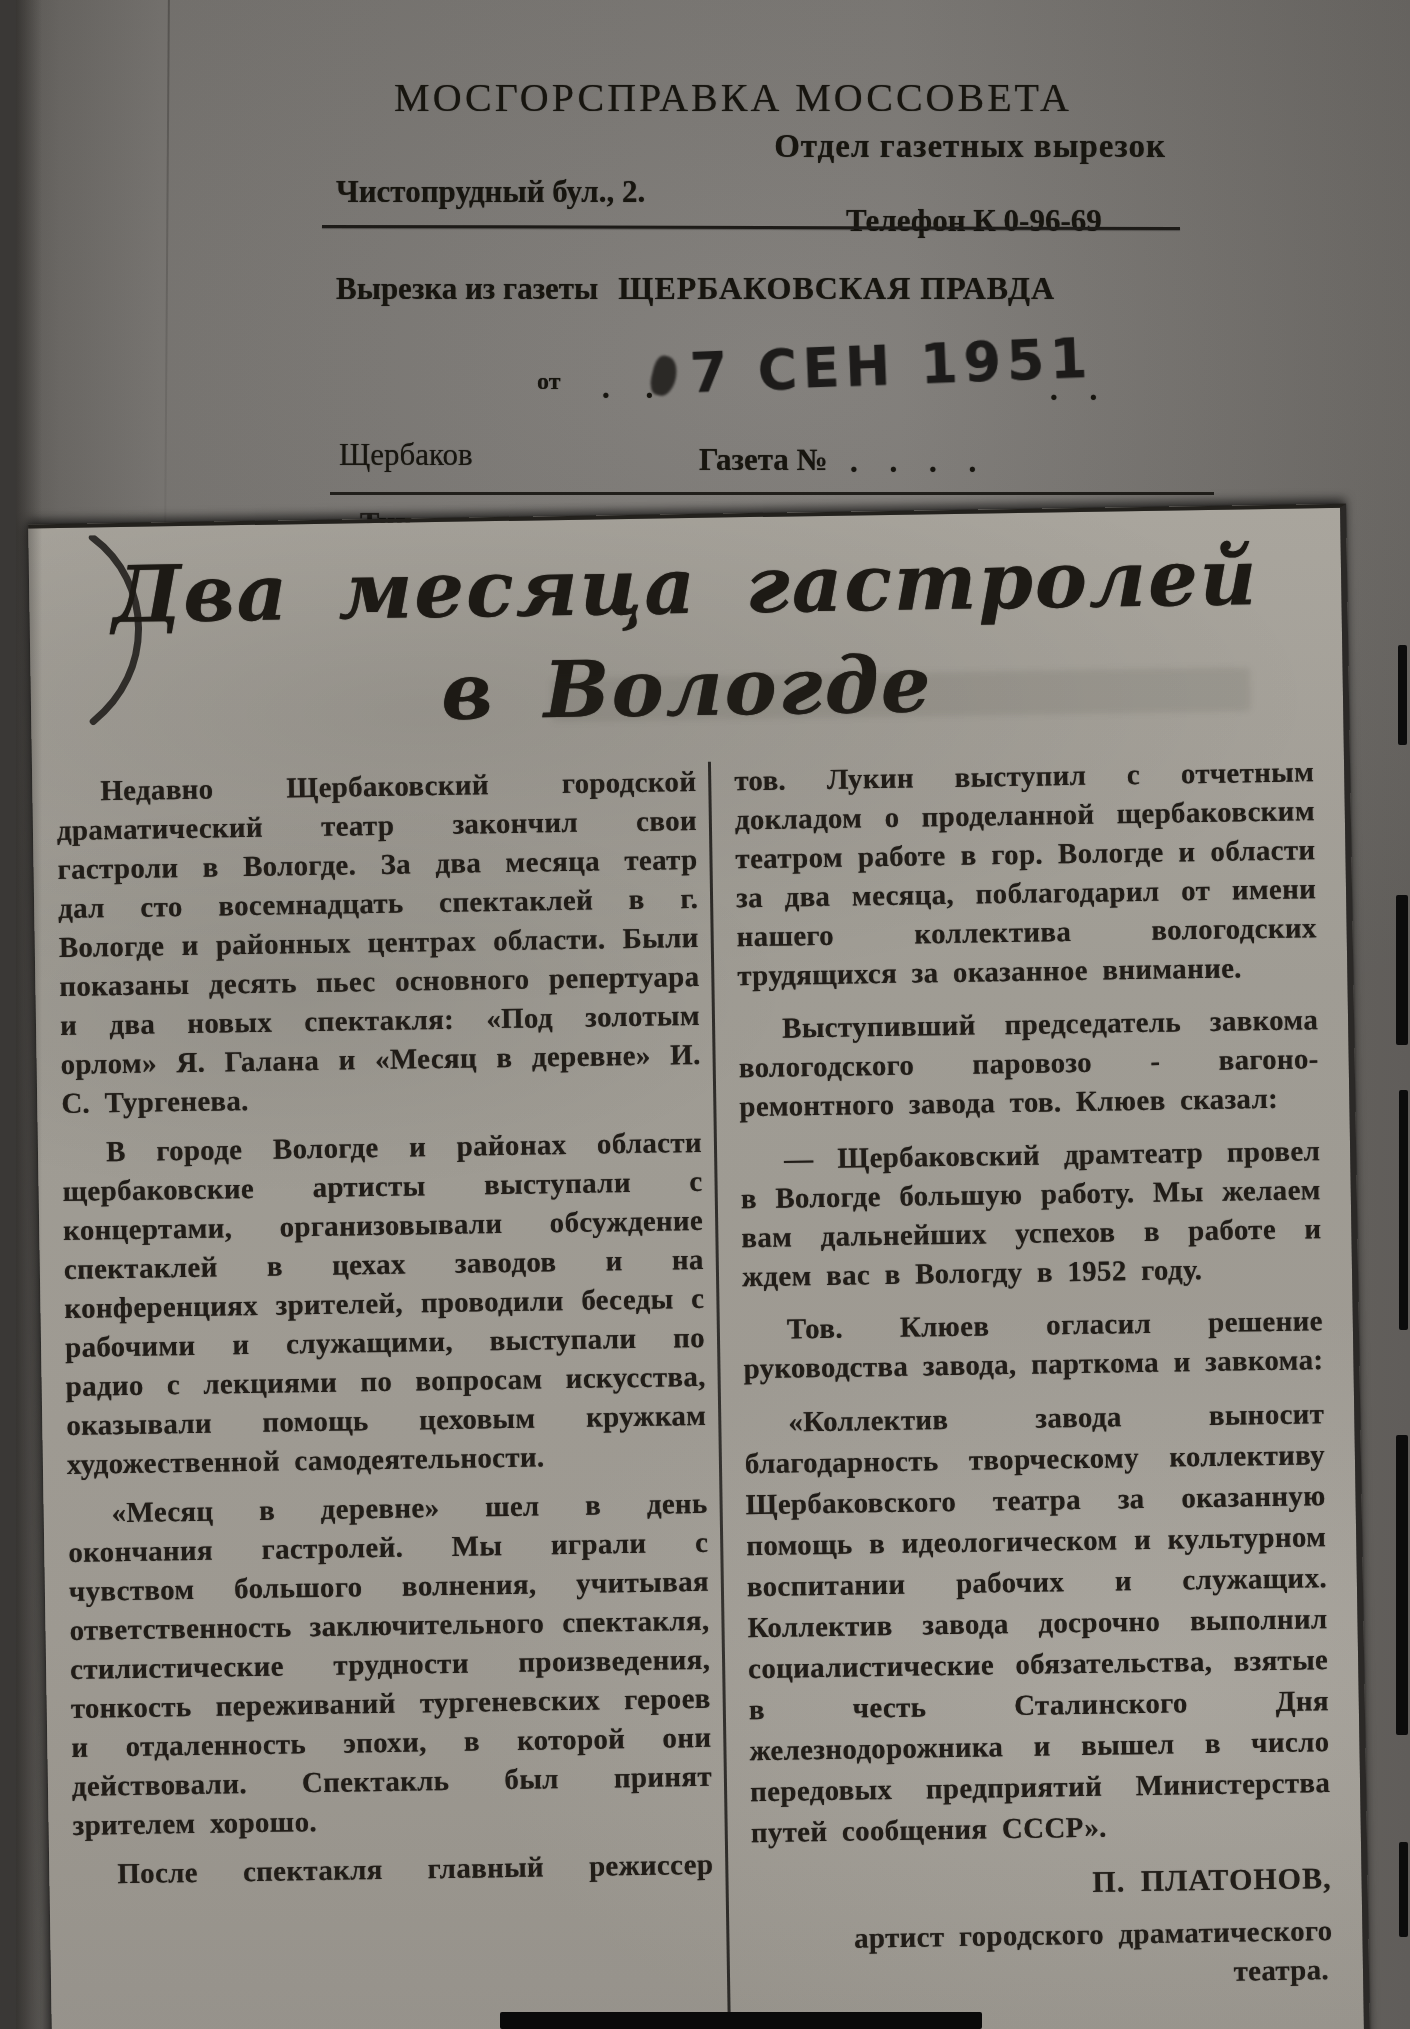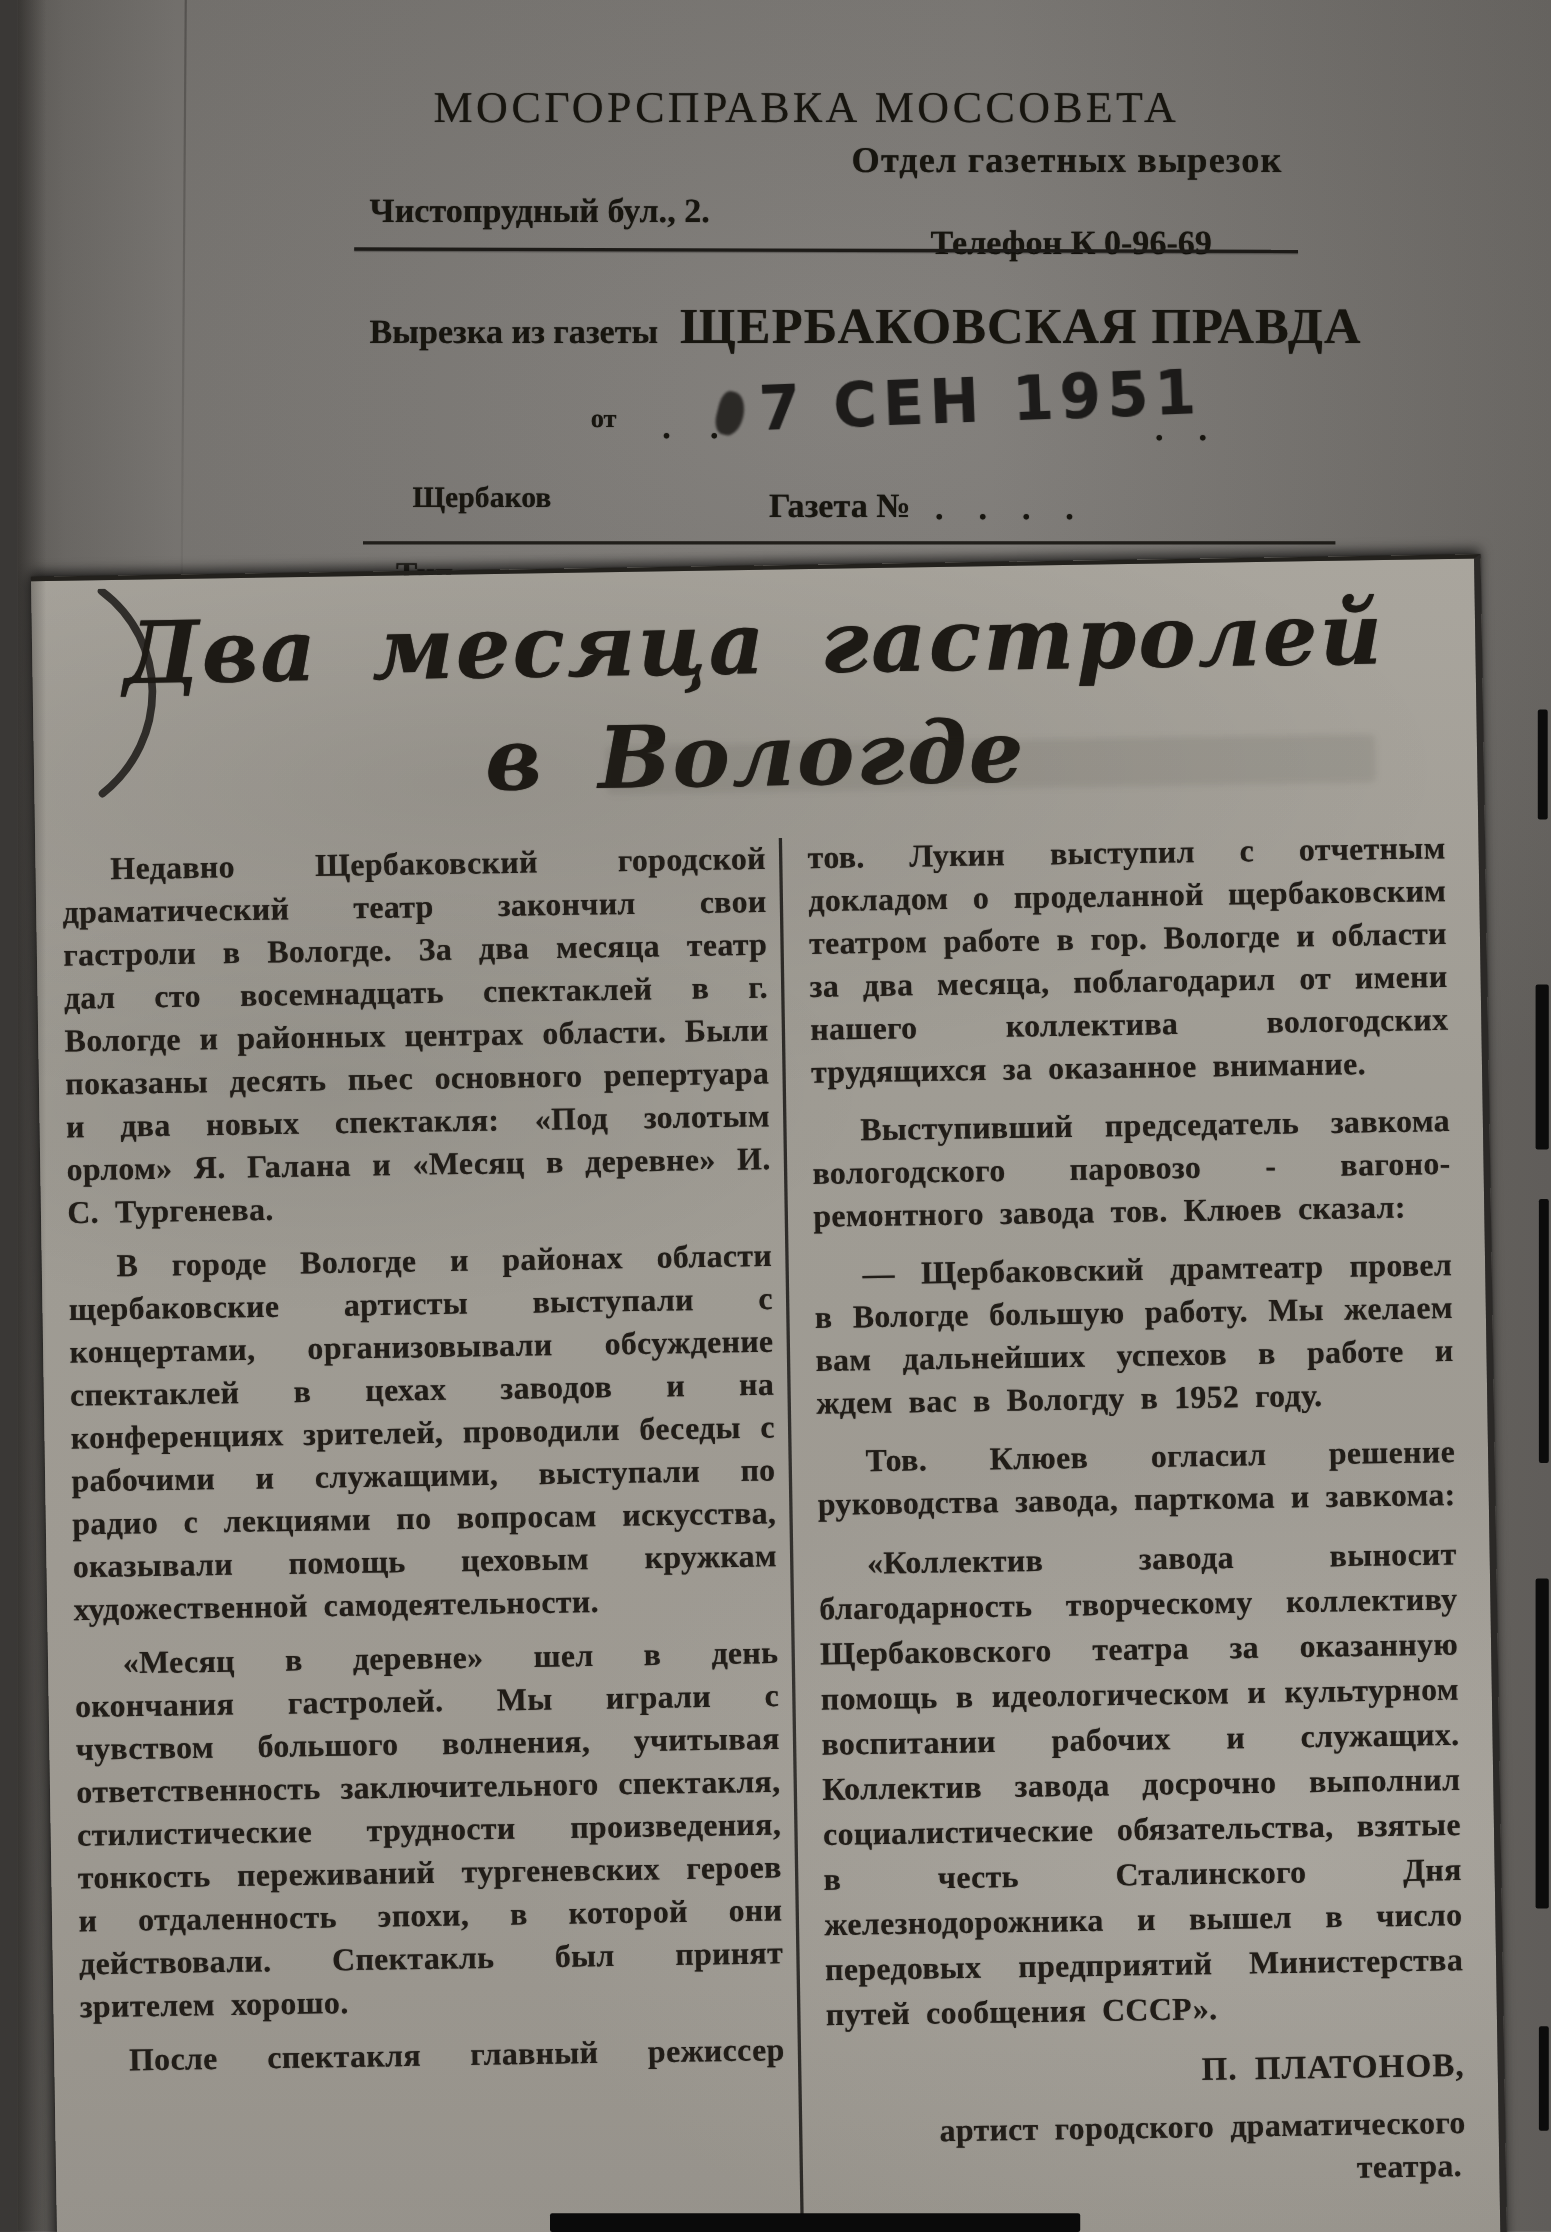--- a/index.html
+++ b/index.html
@@ -14,30 +14,30 @@
   
   .crease{position:absolute;left:166px;top:0;width:2px;height:540px;
     background:linear-gradient(rgba(30,28,26,.35),rgba(30,28,26,.05));transform:rotate(.4deg);}
   .stamp-text{position:absolute;color:#17150f;text-shadow:0 0 1px rgba(10,10,8,.6);}
   .org{left:300px;top:74px;width:866px;text-align:center;font-size:40px;font-weight:normal;letter-spacing:3px;}
   .dept{left:300px;top:128px;width:866px;text-align:right;font-size:33px;font-weight:bold;letter-spacing:1px;}
   .addr{left:336px;top:174px;font-size:31px;font-weight:bold;}
   .phone{left:846px;top:179px;font-size:31px;font-weight:bold;margin-top:24px;}
   .rule1{position:absolute;left:322px;top:226px;width:858px;height:3px;background:#1d1b18;transform:rotate(.15deg);box-shadow:0 1px 1px rgba(0,0,0,.3);}
   .srcline{left:336px;top:270px;font-size:31px;font-weight:bold;white-space:nowrap;}
-  .srcname{font-size:46px;letter-spacing:1px;margin-left:20px;}
+  .srcname{font-size:32px;letter-spacing:1px;margin-left:20px;}
   .otlabel{left:537px;top:368px;font-size:24px;font-weight:bold;}
   .dotsl{left:602px;top:370px;font-size:31px;font-weight:bold;letter-spacing:14px;}
   .inkblot{position:absolute;left:652px;top:356px;width:24px;height:40px;background:#161412;
     border-radius:40% 60% 55% 45%;transform:rotate(14deg);opacity:.8;filter:blur(1px);}
   .datestamp{left:690px;top:340px;font-family:"DejaVu Sans","Liberation Sans",sans-serif;
     font-size:56px;font-weight:bold;letter-spacing:6px;transform:rotate(-2.2deg) scaleX(.96);
     transform-origin:left center;color:#121110;opacity:.9;filter:blur(.5px);white-space:nowrap;}
   .dotsr{left:1050px;top:372px;font-size:31px;font-weight:bold;letter-spacing:12px;}
-  .city{left:339px;top:437px;font-size:27px;font-weight:bold;margin-left:36px;}
+  .city{left:339px;top:437px;font-size:31px;font-weight:normal;}
   .issue{left:699px;top:442px;font-size:31px;font-weight:bold;}
   .issuedots{left:850px;top:444px;font-size:31px;font-weight:bold;letter-spacing:12px;}
   .rule2{position:absolute;left:330px;top:492px;width:884px;height:3px;background:#211f1b;}
   .typfrag{left:360px;top:506px;font-size:29px;font-weight:bold;color:#2a2722;}
   
   .clipping{
     position:absolute;left:38px;top:514px;width:1312px;height:1580px;
     transform:rotate(-0.9deg);transform-origin:50% 40%;
     background:
       radial-gradient(900px 300px at 30% 12%, rgba(0,0,0,.10), rgba(0,0,0,0)),

